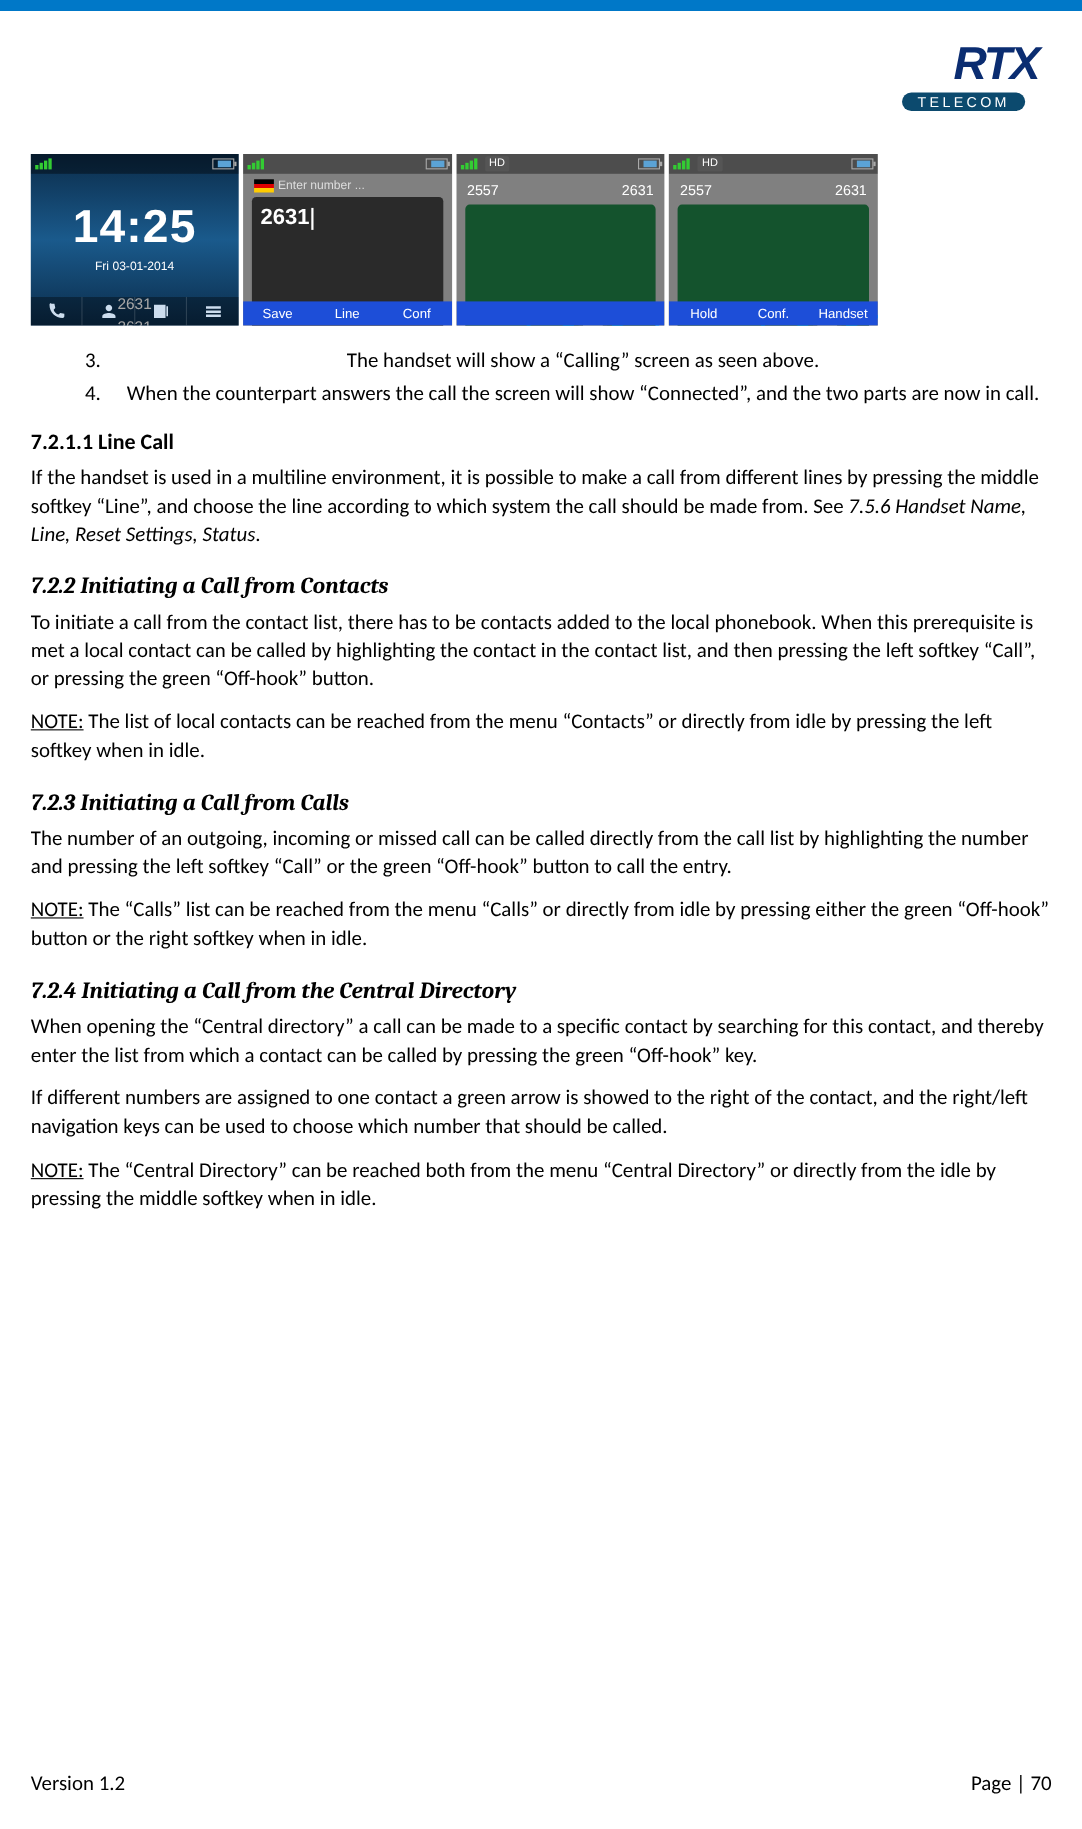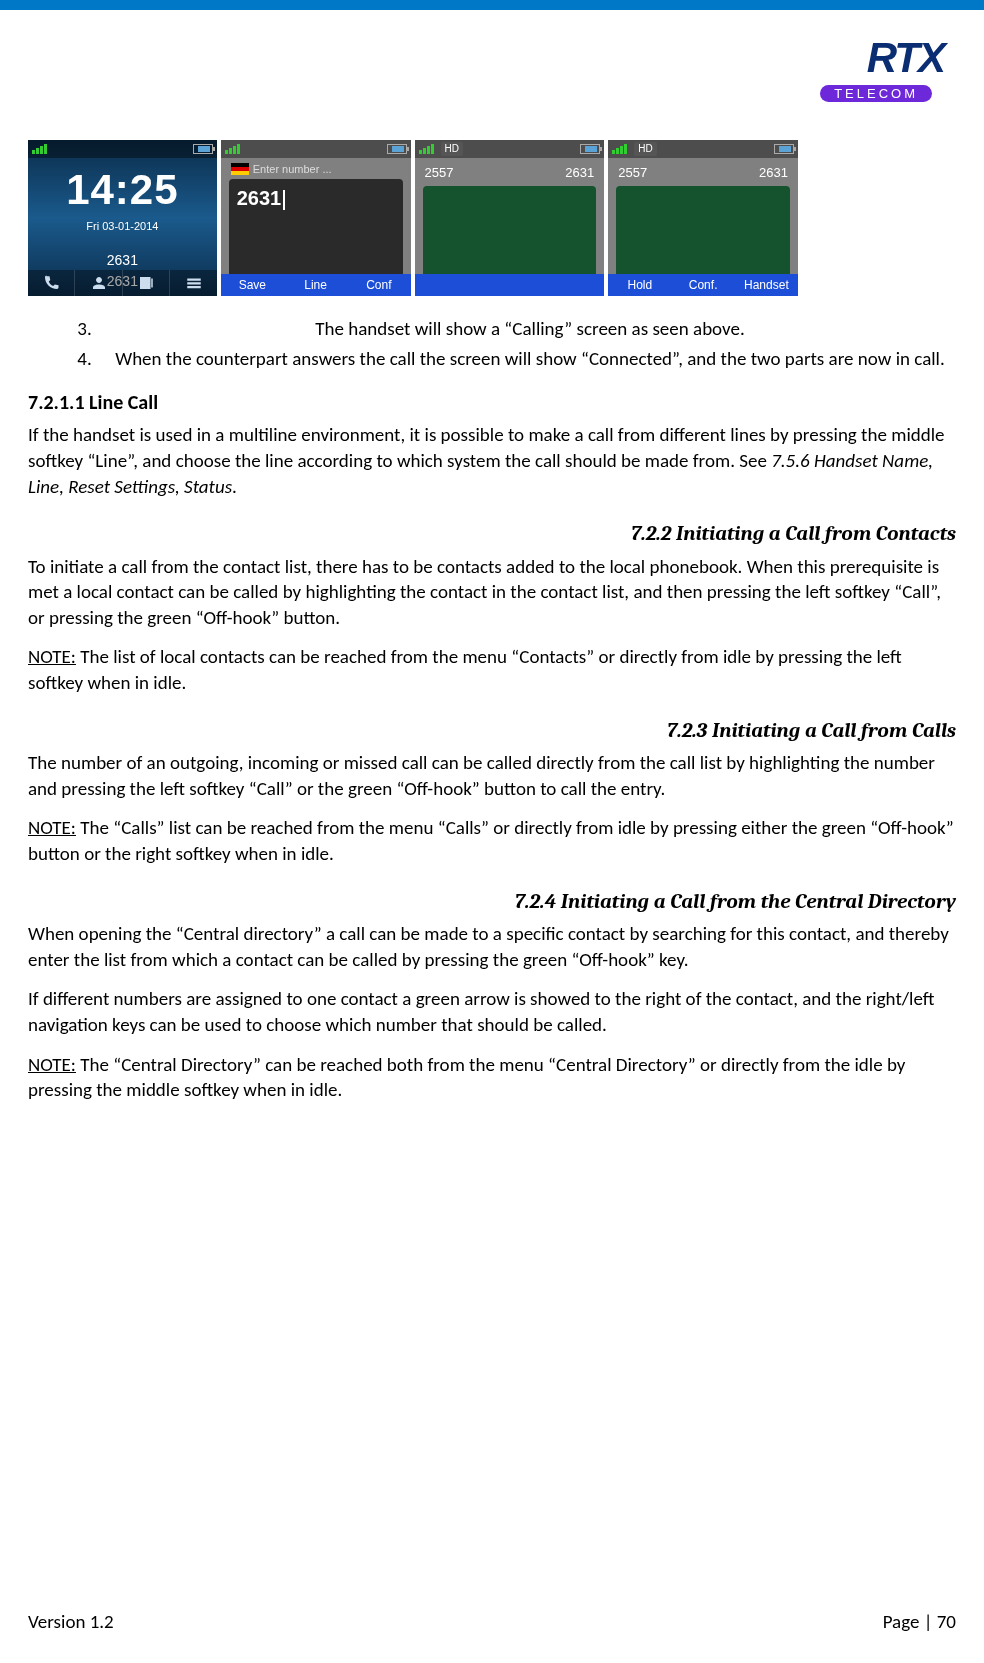--- a/index.html
+++ b/index.html
@@ -18,21 +18,21 @@
   .logo {
     position: absolute; top: 30px; right: 40px;
     font-family: Arial Black, Arial, sans-serif;
     text-align: right;
   }
   .logo .rtx {
     font-size: 42px; font-weight: 900; font-style: italic;
     color: #0b2d71; letter-spacing: -2px;
   }
   .logo .telecom {
-    font-size: 13px; background: #6d28d9; color: #fff;
+    font-size: 13px; background: #0c4a6e; color: #fff;
     padding: 1px 14px; border-radius: 10px; letter-spacing: 3px;
     position: relative; left: -12px; top: -8px;
   }
 
   .screenshots {
     display: flex; gap: 4px; margin-top: 100px; margin-bottom: 20px;
     width: 770px;
   }
   .phone {
     position: relative; height: 156px; color: #fff;
@@ -44,21 +44,21 @@
 
   
   .statusbar { height: 18px; background: rgba(0,0,0,0.4); display:flex; align-items:center; padding:0 4px; gap:3px; }
   .sigbars { display:flex; align-items:flex-end; gap:1px; margin-right:2px;}
   .sigbars span { width:3px; background:#3c3; }
   .sigbars span:nth-child(1){height:4px}.sigbars span:nth-child(2){height:6px}
   .sigbars span:nth-child(3){height:8px}.sigbars span:nth-child(4){height:10px}
   .batt { width:20px; height:10px; border:1px solid #aaa; margin-left:auto; position:relative;}
   .batt::after{content:'';position:absolute;right:2px;top:1px;bottom:1px;width:12px;background:#5ba3d6;}
   .batt::before{content:'';position:absolute;right:-3px;top:2px;width:2px;height:4px;background:#aaa;}
-  .clock { font-size: 42px; font-weight: bold; text-align:center; margin-top:4px; letter-spacing:1px;}
+  .clock { font-size: 42px; font-weight: bold; text-align:center; margin-top:20px; letter-spacing:1px;}
   .date { font-size: 11px; text-align:center; }
   .idle-info { text-align:center; font-size:14px; margin-top:16px; line-height:1.5;}
   .iconbar { position:absolute; bottom:0; left:0; right:0; height:26px;
     background:rgba(0,0,0,0.35); display:flex; }
   .iconbar .cell { flex:1; display:flex; align-items:center; justify-content:center; border-right:1px solid rgba(255,255,255,0.15);}
   .iconbar .cell:last-child{border-right:none;}
   .micon { width:18px; height:18px; }
 
   
   .gcontent { padding: 0 8px; }
@@ -81,21 +81,21 @@
   .wave.l { border-right:none; border-radius:20px 0 0 20px;}
   .wave.r { border-left:none; border-radius:0 20px 20px 0;}
   .wave.l2{width:26px;height:46px;} .wave.r2{width:26px;height:46px;}
   .dev { width:26px; height:44px; background:#888; border-radius:4px; position:relative; margin:0 2px;}
   .dev::before { content:''; position:absolute; top:4px; left:4px; right:4px; height:14px; background:#ccc;}
 
   
   ol.steps { margin: 10px 0 18px 68px; padding-left: 0;}
   ol.steps li { margin-bottom: 4px; padding-left: 8px; text-align: center;}
   h3.sect { font-size: 20px; font-weight: bold; margin: 14px 0 6px; }
-  h3.sub { font-size: 21px; font-weight: bold; font-style: italic; font-family: Cambria, Georgia, serif; margin: 20px 0 6px; text-align: right;}
+  h3.sub { font-size: 21px; font-weight: bold; font-style: italic; font-family: Cambria, Georgia, serif; margin: 20px 0 6px;}
   p.body { margin-bottom: 14px; }
   span.und { text-decoration: underline; }
   em.ref { font-style: italic; }
   
   .footer {
     position: absolute; left: 28px; right: 28px; bottom: 28px;
     display:flex; justify-content:space-between; font-size:19px;
   }
 </style>
 </head>

